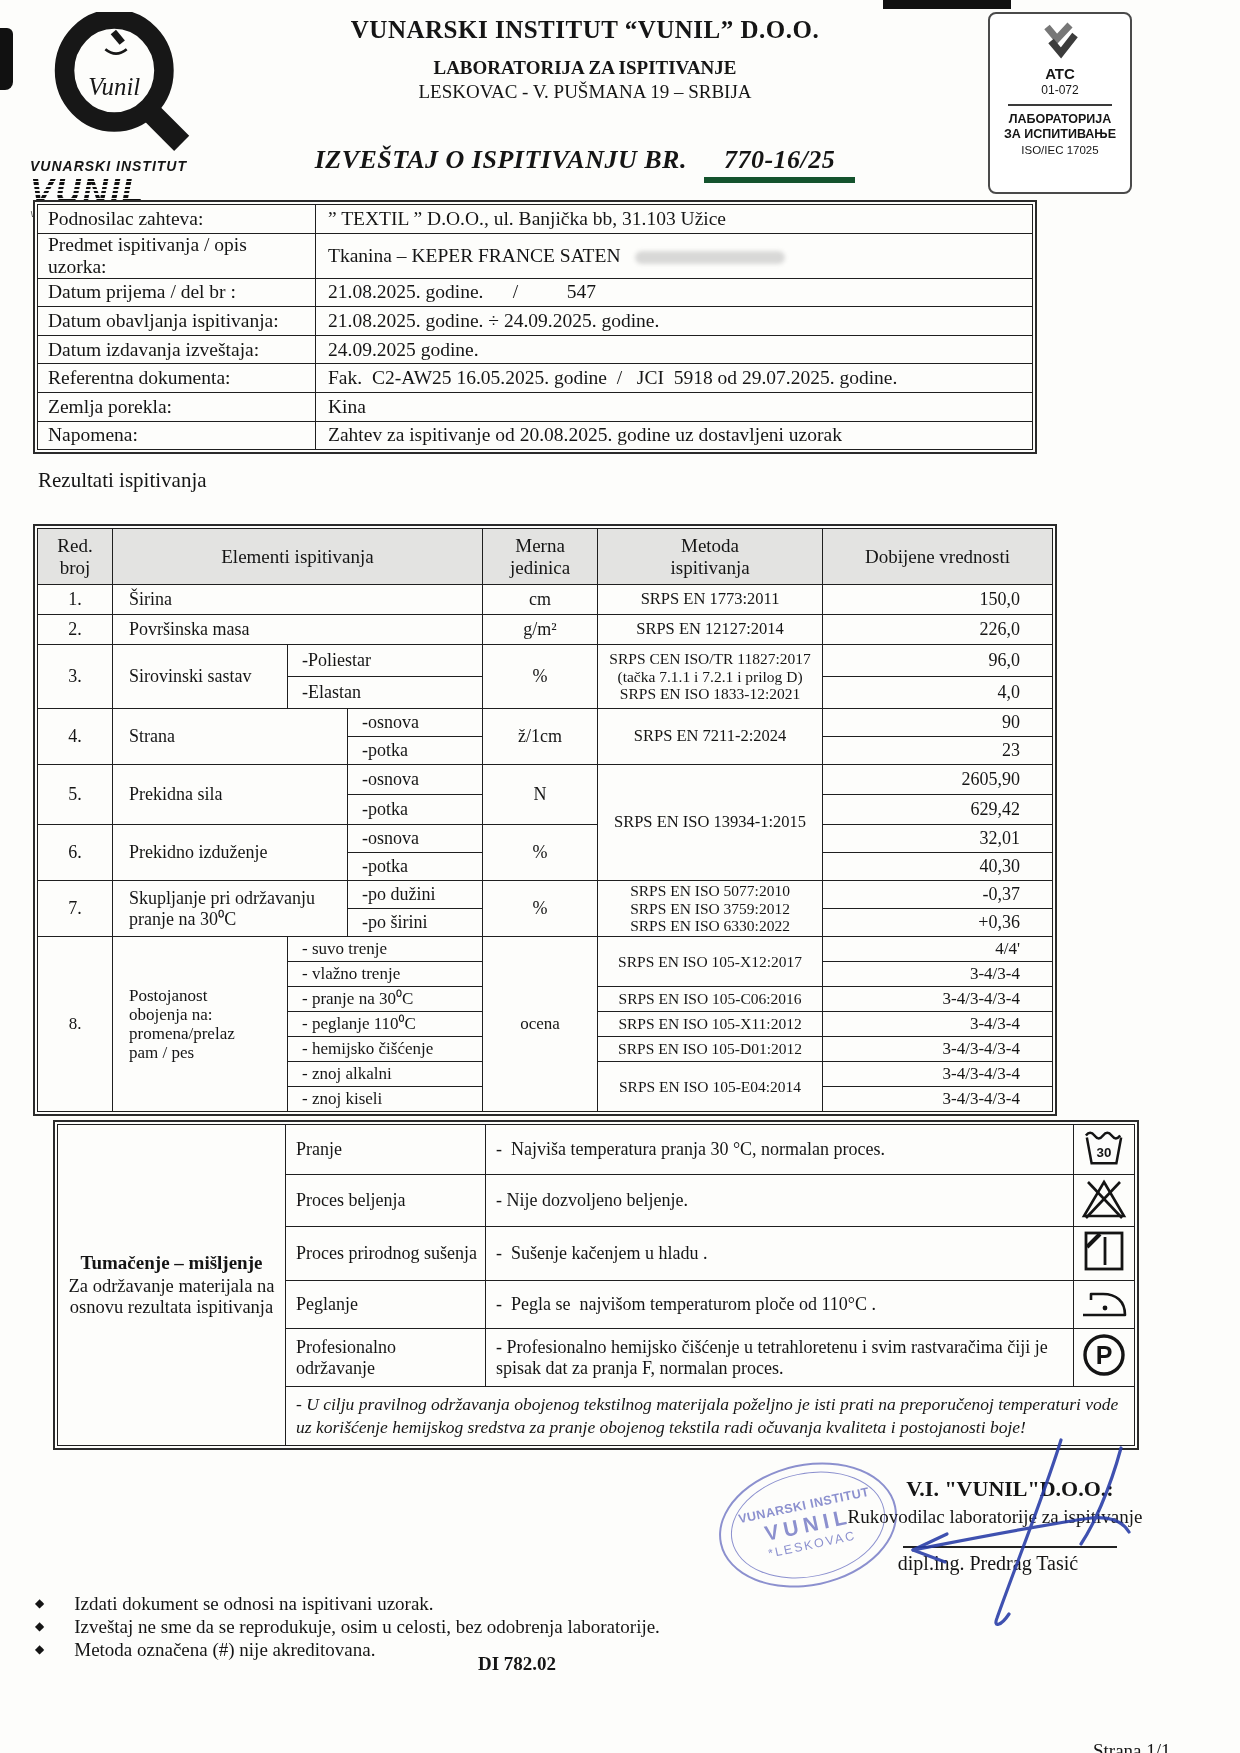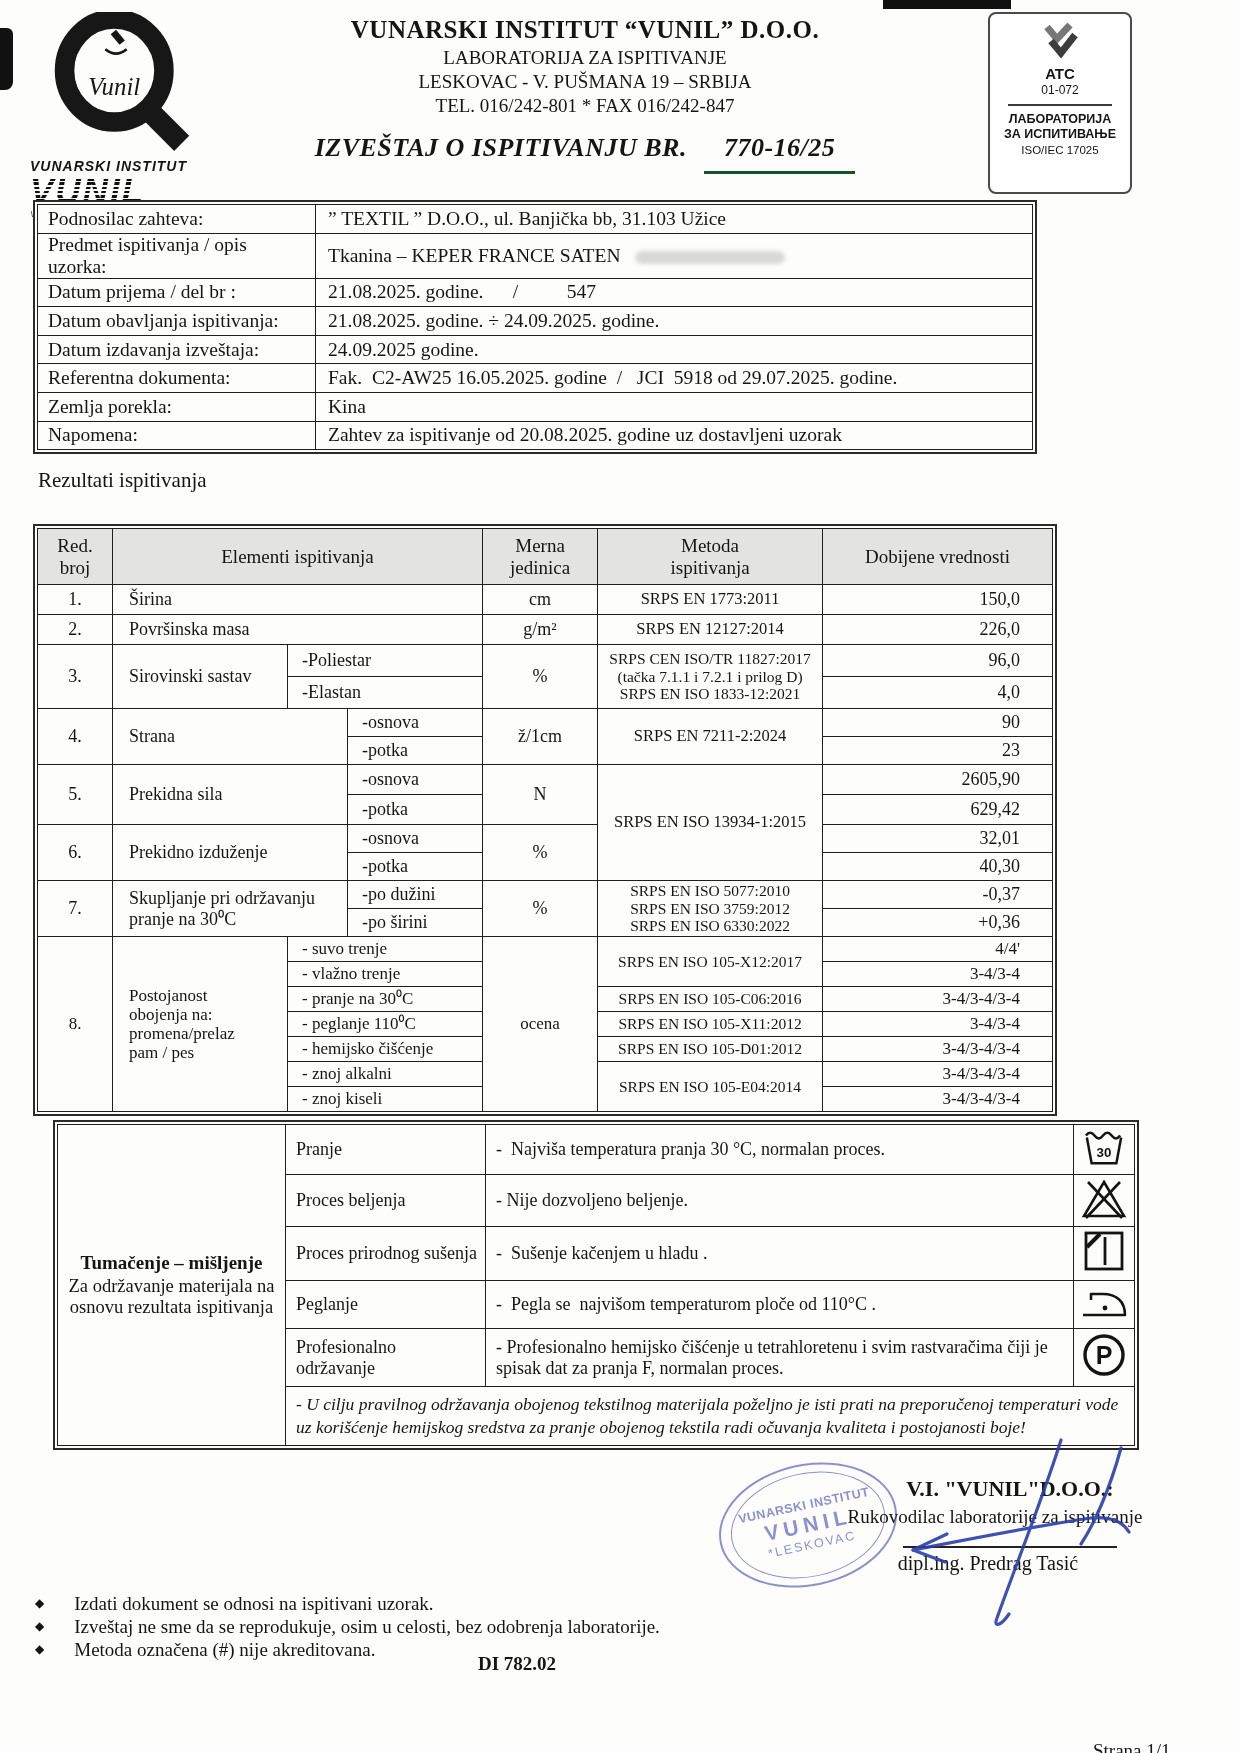--- a/index.html
+++ b/index.html
@@ -15,24 +15,24 @@
   .logo-block { position:absolute; left:30px; top:12px; width:225px; text-align:left; }
   .logo-q { display:block; margin-left:18px; }
   .logo-line1 { font-family:"Liberation Sans",sans-serif; font-style:italic; font-weight:bold; font-size:14px; letter-spacing:1px; margin-top:4px; }
   .logo-line2 { font-family:"Liberation Sans",sans-serif; font-style:italic; font-weight:900; font-size:35px; letter-spacing:2px; line-height:34px;
                 background:repeating-linear-gradient(180deg,#101010 0 2.6px,#f6f6f4 2.6px 4.2px);
                 -webkit-background-clip:text; background-clip:text; color:transparent; }
   .logo-line3 { font-family:"Liberation Sans",sans-serif; font-style:italic; font-size:9px; color:#555; margin-top:1px; }
 
   .org-block { position:absolute; left:255px; top:16px; width:660px; text-align:center; }
   .org-name { font-size:25px; font-weight:bold; letter-spacing:.5px; }
-  .org-sub1 { font-size:19px; font-weight:normal; margin-top:3px; }
+  .org-sub1 { font-size:19px; font-weight:bold; margin-top:13px; }
   .org-sub2, .org-sub3 { font-size:19px; margin-top:2px; }
   .title-row { margin-top:16px; font-size:26px; font-weight:bold; font-style:italic; letter-spacing:.5px; white-space:nowrap; }
-  .report-no { display:inline-block; border-bottom:3px solid #14532d; padding:0 20px 8px 20px; margin-left:10px; }
+  .report-no { display:inline-block; border-bottom:6px solid #14532d; padding:0 20px 2px 20px; margin-left:10px;margin-top:26px; }
 
   .badge { position:absolute; left:988px; top:12px; width:144px; height:182px; border:2px solid #4a4a4a;
            border-radius:8px; text-align:center; padding-top:8px; font-family:"Liberation Sans",sans-serif; background:#fff; }
   .badge-atc { font-weight:bold; font-size:15px; margin-top:1px; }
   .badge-num { font-size:12px; margin-top:1px; }
   .badge-div { width:104px; margin:7px auto 6px auto; border-top:2px solid #3a3a3a; }
   .badge-l { font-size:12.5px; font-weight:bold; line-height:15px; }
   .badge-iso { font-size:11.5px; margin-top:2px; }
 
   
@@ -119,21 +119,20 @@
     </svg>
     <div class="logo-line1">VUNARSKI INSTITUT</div>
     <div class="logo-line2">VUNIL</div>
     <div class="logo-line3">Viljema Pušmana 19, Leskovac</div>
   </div>
 
   <div class="org-block">
     <div class="org-name">VUNARSKI INSTITUT “VUNIL” D.O.O.</div>
     <div class="org-sub1">LABORATORIJA ZA ISPITIVANJE</div>
     <div class="org-sub2">LESKOVAC - V. PUŠMANA 19 – SRBIJA</div>
-    <div class="org-sub3">TEL. 016/242-801 * FAX  016/242-847</div>
     <div class="title-row">
       <span>IZVEŠTAJ O ISPITIVANJU BR.</span>
       <span class="report-no">770-16/25</span>
     </div>
   </div>
 
   <div class="badge">
     <svg width="44" height="38" viewBox="0 0 44 38">
       <polyline points="9,5 19,17 32,3" fill="none" stroke="#777" stroke-width="7"></polyline>
       <polyline points="13,19 23,31 37,13" fill="none" stroke="#3c3c3c" stroke-width="7"></polyline>

